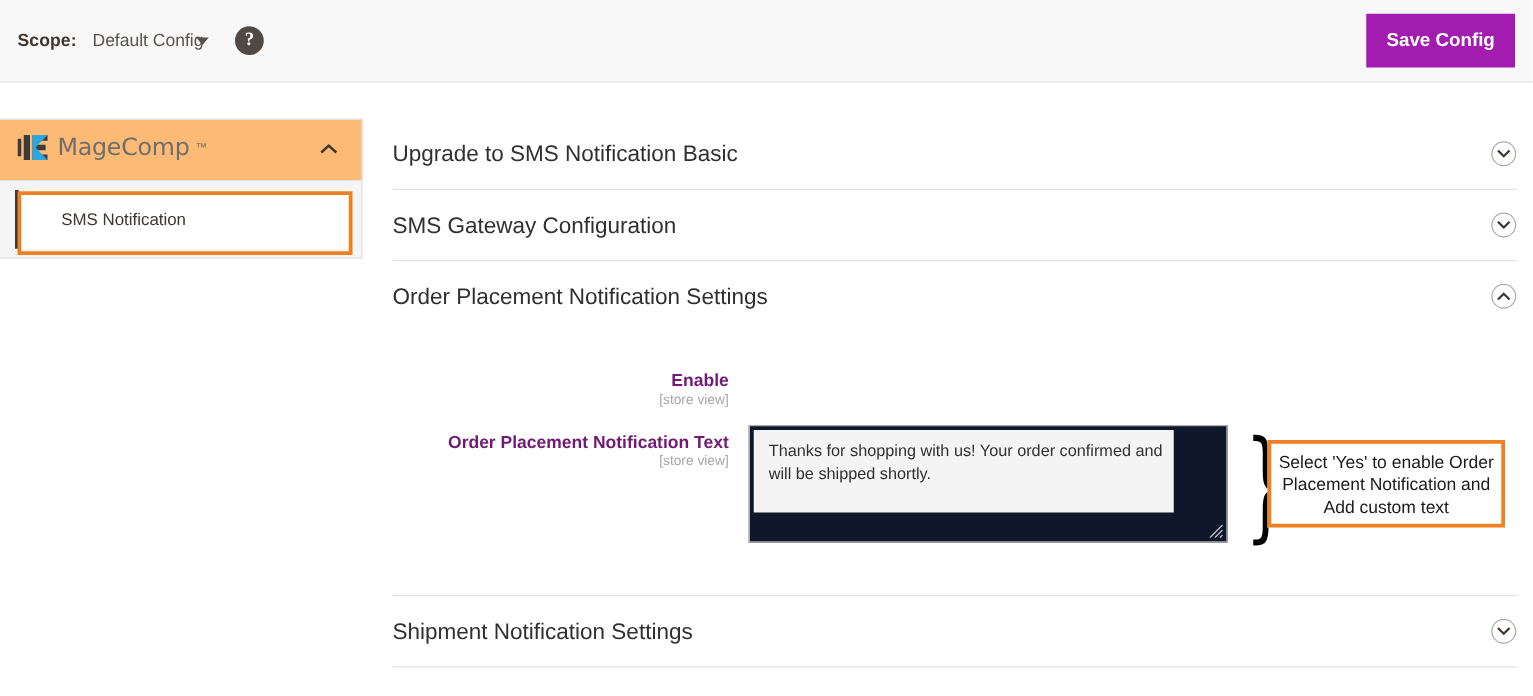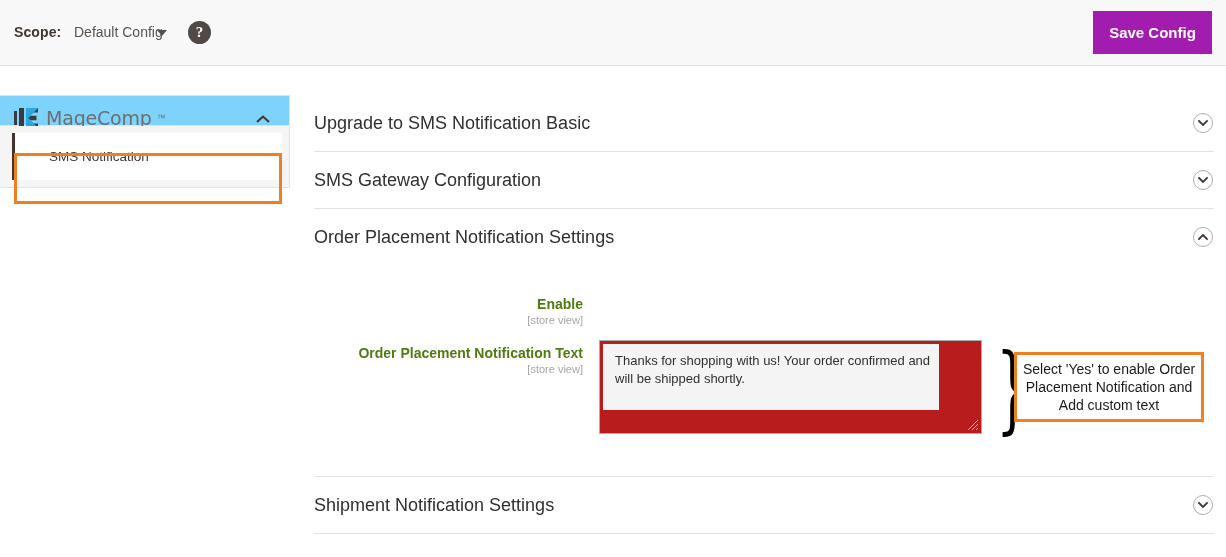--- a/index.html
+++ b/index.html
@@ -72,22 +72,22 @@
 
   
   .sidebar {
     position: absolute;
     left: 0; top: 95px;
     width: 290px;
     background: #ffffff;
   }
   .sidebar-section-head {
     position: relative;
-    height: 31px;
-    background: #7dd3fc;
+    height: 50px;
+    background: #fdba74;
     border: 1px solid #e3e3e3;
     border-left: none;
     cursor: pointer;
   }
   .logo-wrap {
     position: absolute;
     left: 14px; top: 11px;
     display: flex;
     align-items: center;
     gap: 5px;
@@ -194,21 +194,21 @@
   .field-label-col {
     width: 285px;
     text-align: right;
     padding-right: 16px;
     padding-top: 4px;
   }
   .field-label {
     display: block;
     font-size: 14px;
     font-weight: bold;
-    color: #4d7c0f;
+    color: #701a75;
     line-height: 18px;
   }
   .field-scope {
     display: block;
     font-size: 11px;
     color: #a6a6a6;
     line-height: 15px;
   }
   .select-wrap {
     position: relative;
@@ -237,21 +237,21 @@
     left: 11px; top: 13px;
     width: 0; height: 0;
     border-left: 5px solid transparent;
     border-right: 5px solid transparent;
     border-top: 6px solid #514943;
   }
   .textarea-wrap {
     position: relative;
     width: 383px; height: 94px;
     border: 1px solid #adadad;
-    background: #b91c1c;
+    background: #0f172a;
     cursor: text;
   }
   .textarea-inner {
     position: absolute;
     left: 3px; top: 3px;
     width: 336px; height: 66px;
     background: #f4f4f4;
     padding: 8px 6px 0 12px;
     font-size: 13px;
     color: #303030;

